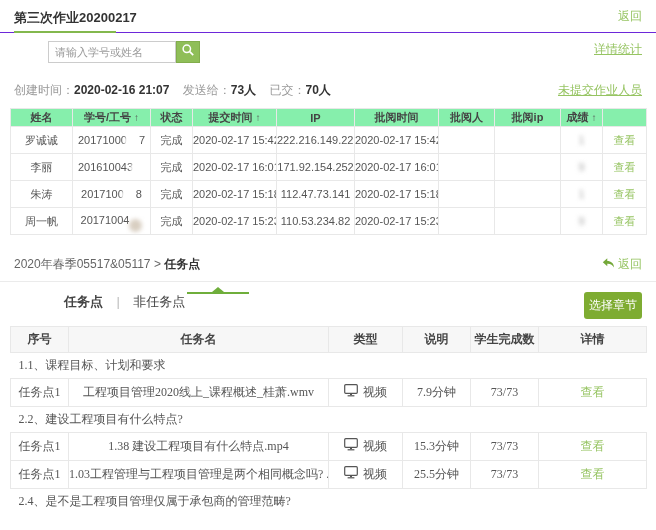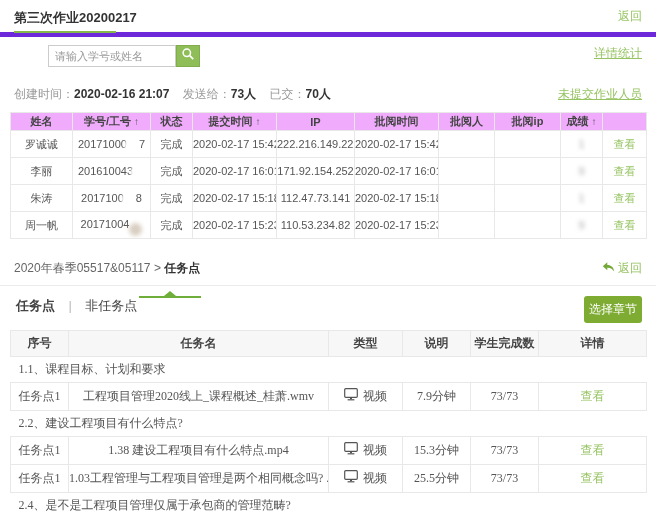--- a/index.html
+++ b/index.html
@@ -1,53 +1,53 @@
 <!DOCTYPE html>
 <html><head>
 <meta charset="utf-8">
 <style>
   * { margin:0; padding:0; box-sizing:border-box; }
   html,body { width:656px; height:530px; overflow:hidden; background:#fff;
     font-family:"Liberation Sans","DejaVu Sans",sans-serif; color:#333; }
 
   
-  .hw-head { position:relative; padding:8px 14px 5px; border-bottom:5px solid #6d28d9; }
+  .hw-head { position:relative; padding:8px 14px 5px; border-bottom:1px solid #6d28d9; }
   .hw-title { font-size:13px; font-weight:bold; color:#333; display:inline-block; }
   .hw-green-underline { position:absolute; left:14px; bottom:-1px; width:102px; height:2px; background:#83b84d; }
   .link { color:#96c462; text-decoration:none; font-size:12px; cursor:pointer; }
   .link.u { text-decoration:underline; }
   .right { float:right; }
 
   .hw-search { margin:8px 14px 0; height:24px;padding-left:34px; }
   .search-box { display:inline-flex; vertical-align:top; }
   .search-input { width:128px; height:22px; border:1px solid #ccc; font-size:11px; padding:0 6px; color:#333; outline:none; }
   .search-input::placeholder { color:#999; }
   .search-btn { width:24px; height:22px; background:#8fbe58; border:1px solid #82ad4c; display:flex; align-items:center; justify-content:center; cursor:pointer; }
 
   .hw-meta { margin:17px 14px 0; font-size:12px; color:#999; }
   .hw-meta b { color:#333; font-weight:bold; margin-right:10px; }
 
   table { border-collapse:collapse; table-layout:fixed; width:636px; margin:9px 10px 0; }
   .t1 th, .t1 td { border:1px solid #e8e8e8; font-size:11px; text-align:center; overflow:hidden; white-space:nowrap; }
-  .t1 th { background:#f0abfc; height:18px; font-weight:bold; color:#444; }
+  .t1 th { background:#86efac; height:18px; font-weight:bold; color:#444; }
   .t1 td { height:27px; color:#555; }
   .sort { color:#555; font-size:10px; margin-left:3px; }
   .glink { color:#96c462; text-decoration:none; cursor:pointer; }
   .smudge { display:inline-block; width:12px; height:9px; background:#fff; border-radius:50%;
             box-shadow:0 0 3px 3px rgba(255,255,255,.95); vertical-align:middle; }
   .smudge.tan { width:13px; height:13px; background:#d9cfc2; filter:blur(2px); position:relative; top:4px; box-shadow:none; }
   .blurtxt { filter:blur(2px); color:#aaa; }
 
   
   .tk-head { margin-top:14px; padding:7px 14px 8px; border-bottom:1px solid #ebebeb; font-size:12px; color:#666; }
   .tk-head b { color:#333; }
   .backline { float:right; display:inline-flex; align-items:center; gap:3px; }
 
   .tk-bar { margin:10px 14px 0; height:30px; }
-  .tabs { display:inline-block; position:relative; }
+  .tabs { display:inline-block; position:relative;margin-left:48px; }
   .tab { font-size:13px; color:#444; cursor:pointer; display:inline-block; padding:0 2px; }
   .tab.active { font-weight:bold; }
   .tab-sep { color:#bbb; margin:0 7px; font-size:13px; }
   .tab-underline { position:relative; margin-top:8px; height:2px; background:#dcdcdc; width:146px; }
   .tab-underline .green { position:absolute; left:0; top:0; width:62px; height:2px; background:#6fae3b; }
   .tab-underline .tri { position:absolute; left:25px; top:-5px; width:0; height:0;
         border-left:6px solid transparent; border-right:6px solid transparent; border-bottom:5px solid #6fae3b; }
   .chapter-btn { float:right; background:#7eac32; color:#fff; font-size:12px; border:none;
         border-radius:3px; padding:5px 5px; cursor:pointer; }
 

